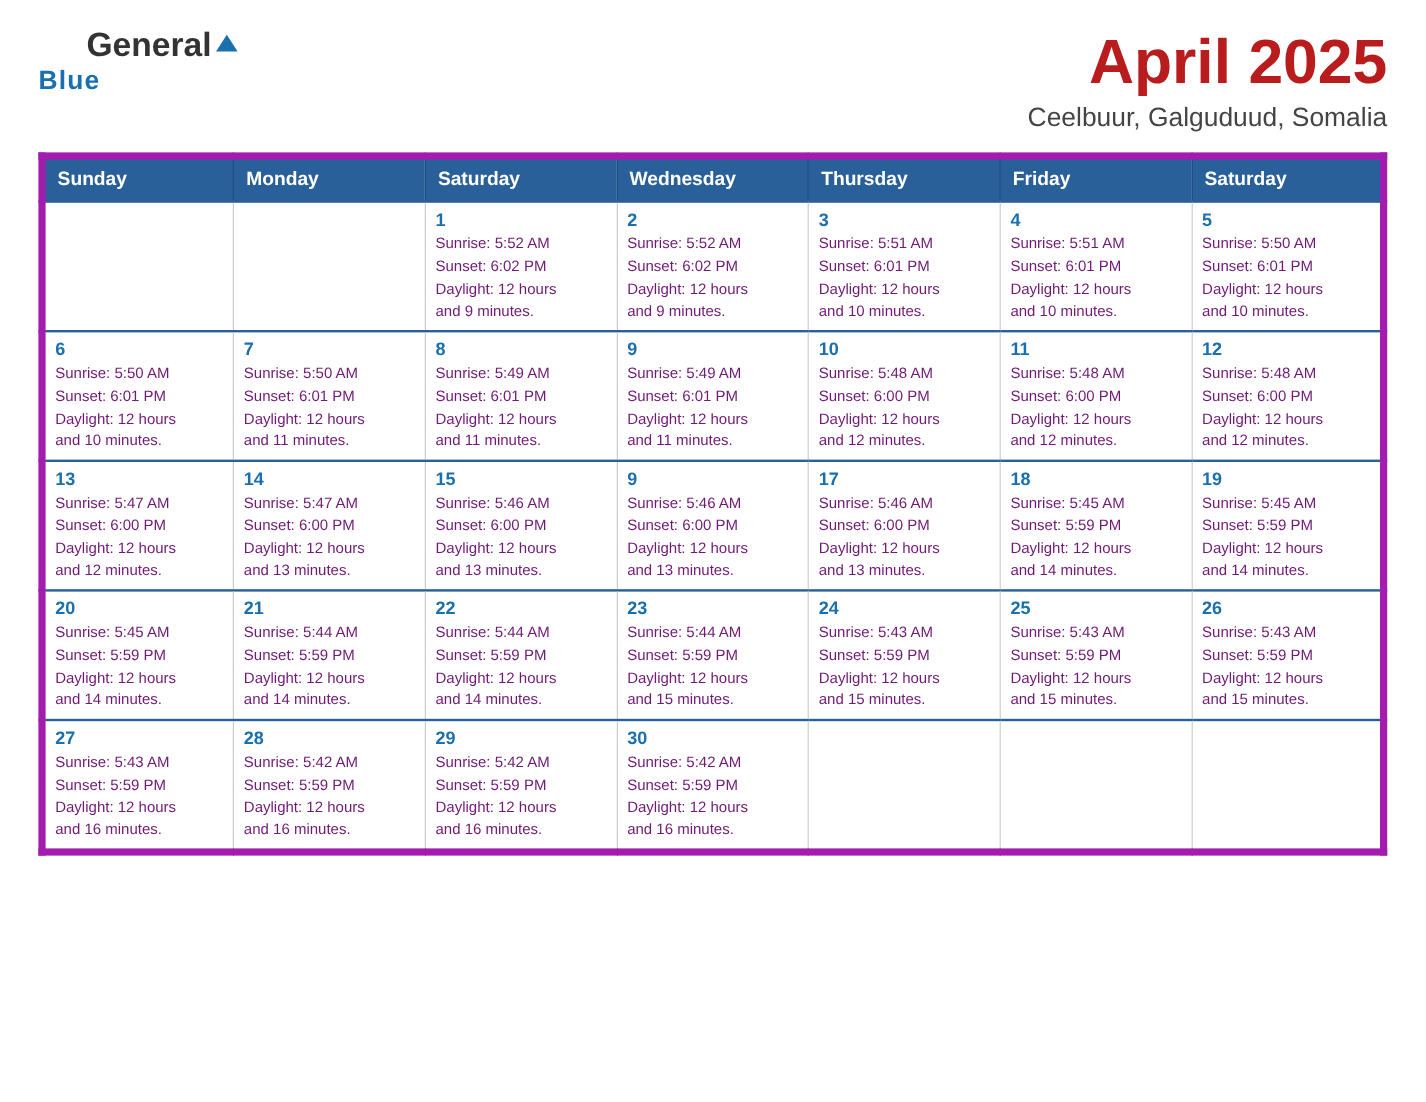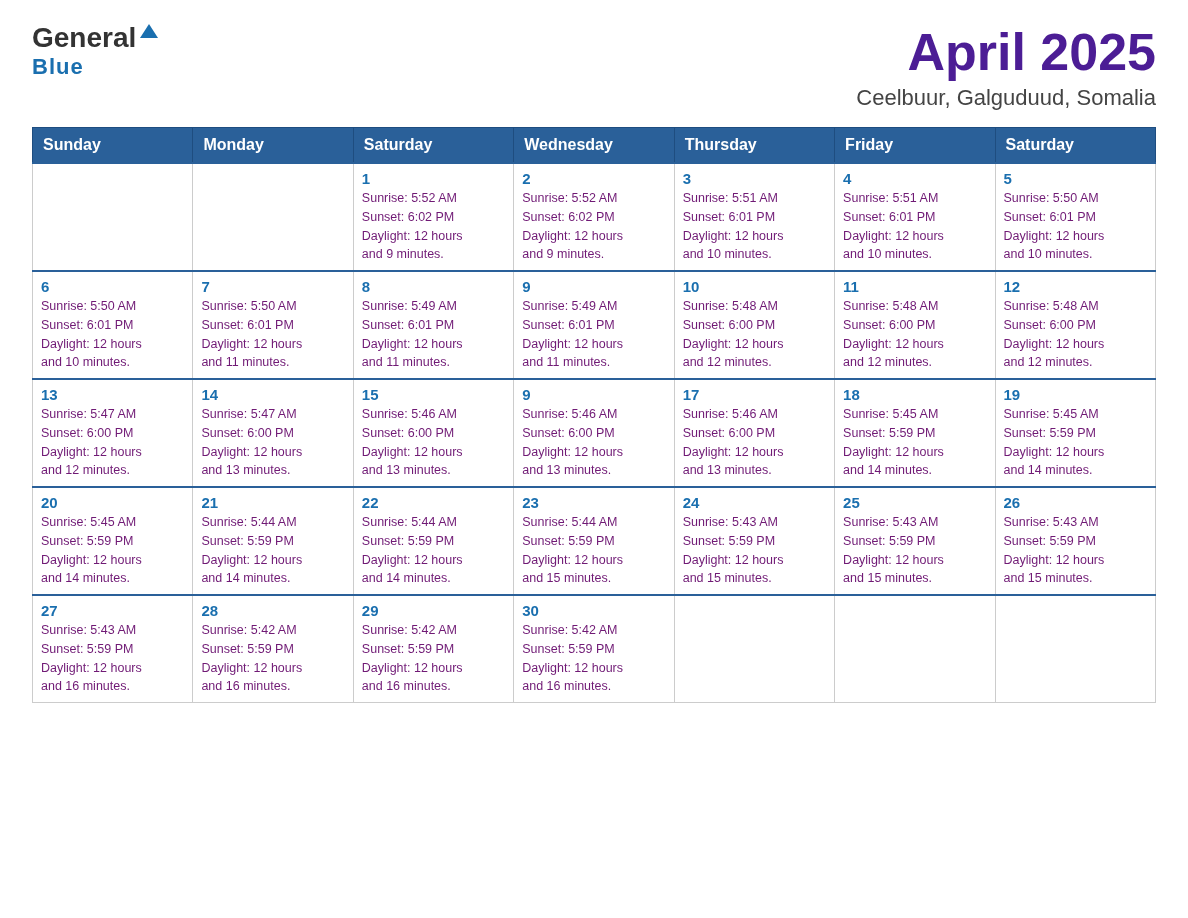--- a/index.html
+++ b/index.html
@@ -33,33 +33,33 @@
       color: #1a6faf;
       margin-top: 2px;
       letter-spacing: 1px;
     }
     .title-block {
       text-align: right;
     }
     .title-block h1 {
       font-size: 52px;
       font-weight: 900;
-      color: #4c1d95;
+      color: #b91c1c;
       line-height: 1.1;
     }
     .title-block h2 {
       font-size: 22px;
       font-weight: normal;
       color: #444;
       margin-top: 4px;
     }
     .calendar {
       width: 100%;
       border-collapse: collapse;
-      border: 1px solid #a21caf;
+      border: 6px solid #a21caf;
     }
     .calendar th {
       background-color: #2a6099;
       color: #fff;
       font-size: 16px;
       font-weight: bold;
       padding: 8px 10px;
       text-align: left;
       border: 1px solid #1e4d80;
     }
@@ -98,21 +98,21 @@
     }
     .row-separator td {
       border-top: 2px solid #2a6099 !important;
     }
   </style>
 </head>
 <body>
 
 <div class="header">
   <div class="logo">
-    <div style="display:flex; align-items:flex-start;">
+    <div style="display:flex; align-items:center;margin-left:40px;">
       <span class="logo-text">General</span>
       <svg width="22" height="22" viewBox="0 0 22 22" style="margin-left:2px; margin-top:-4px;">
         <polygon points="11,4 20,18 2,18" fill="#1a6faf"></polygon>
       </svg>
     </div>
     <div class="logo-line2">Blue</div>
   </div>
   <div class="title-block">
     <h1>April 2025</h1>
     <h2>Ceelbuur, Galguduud, Somalia</h2>

